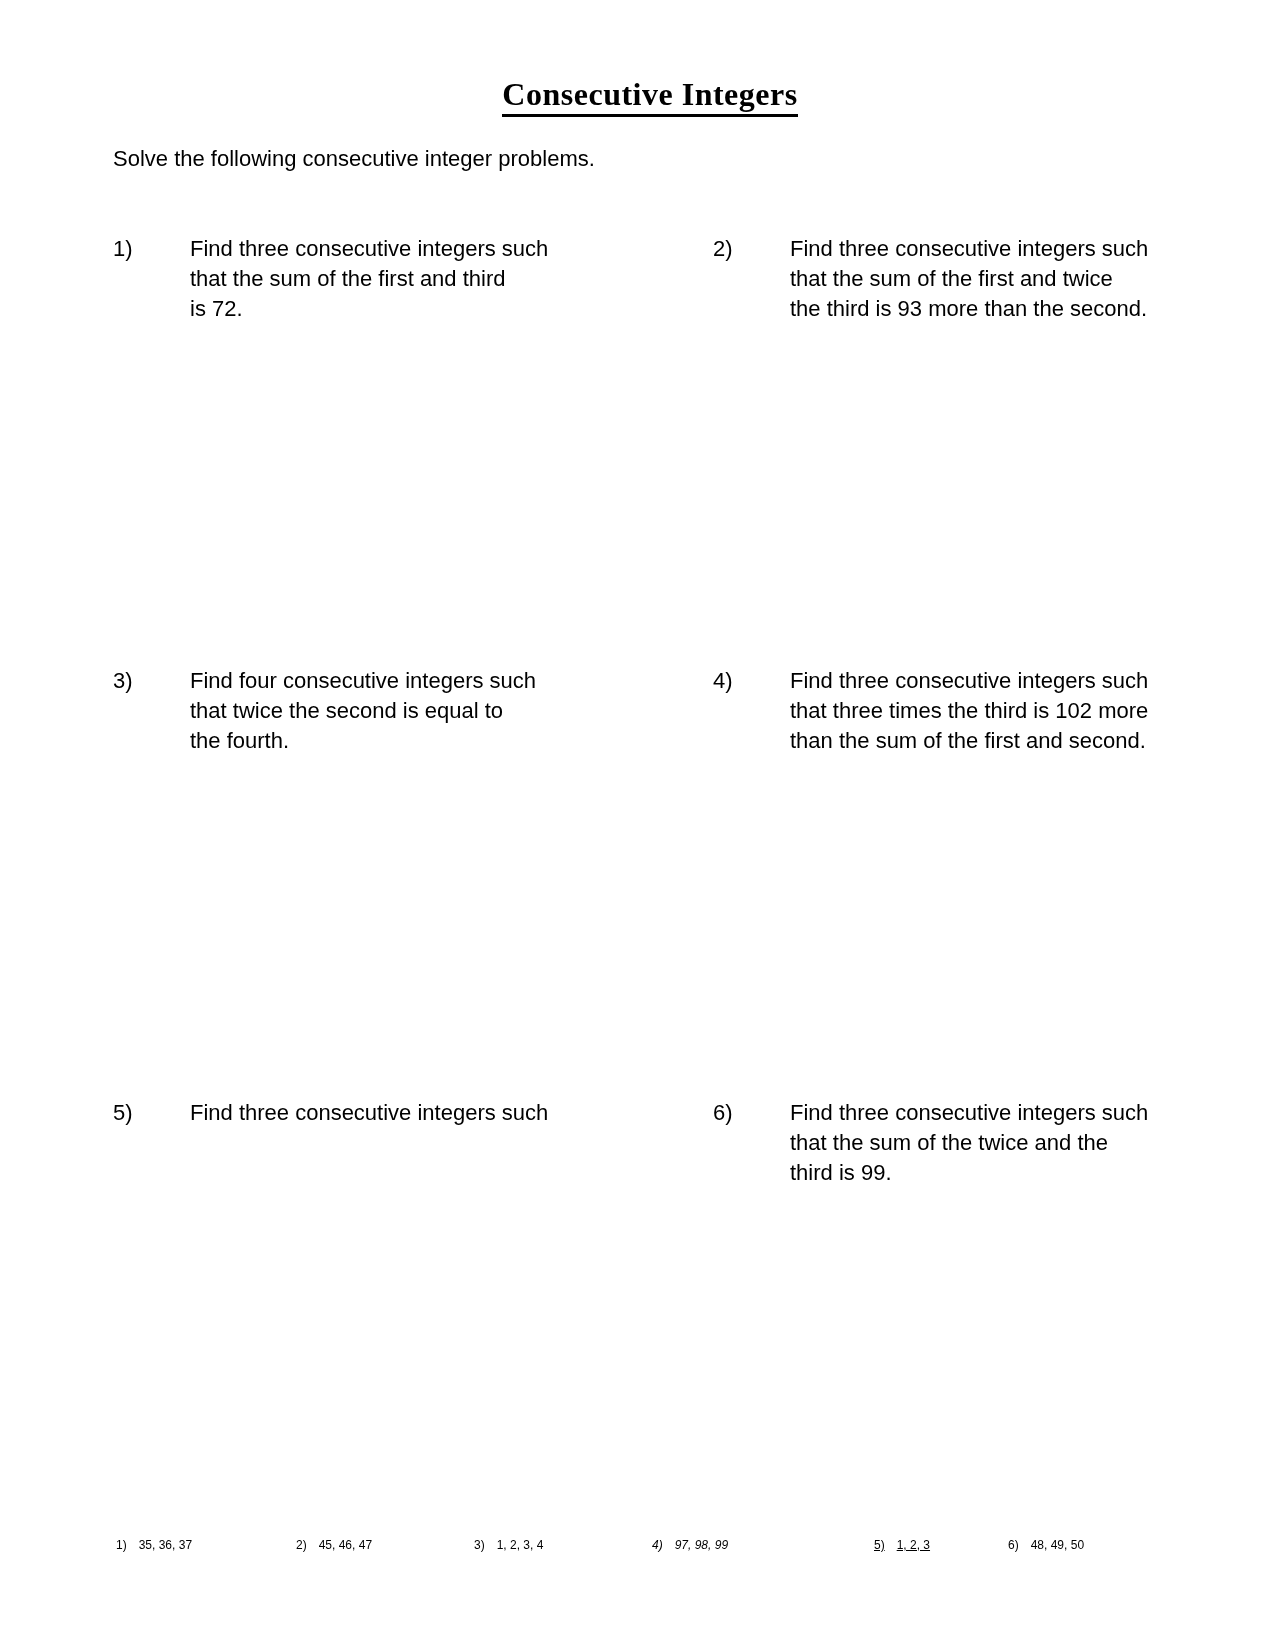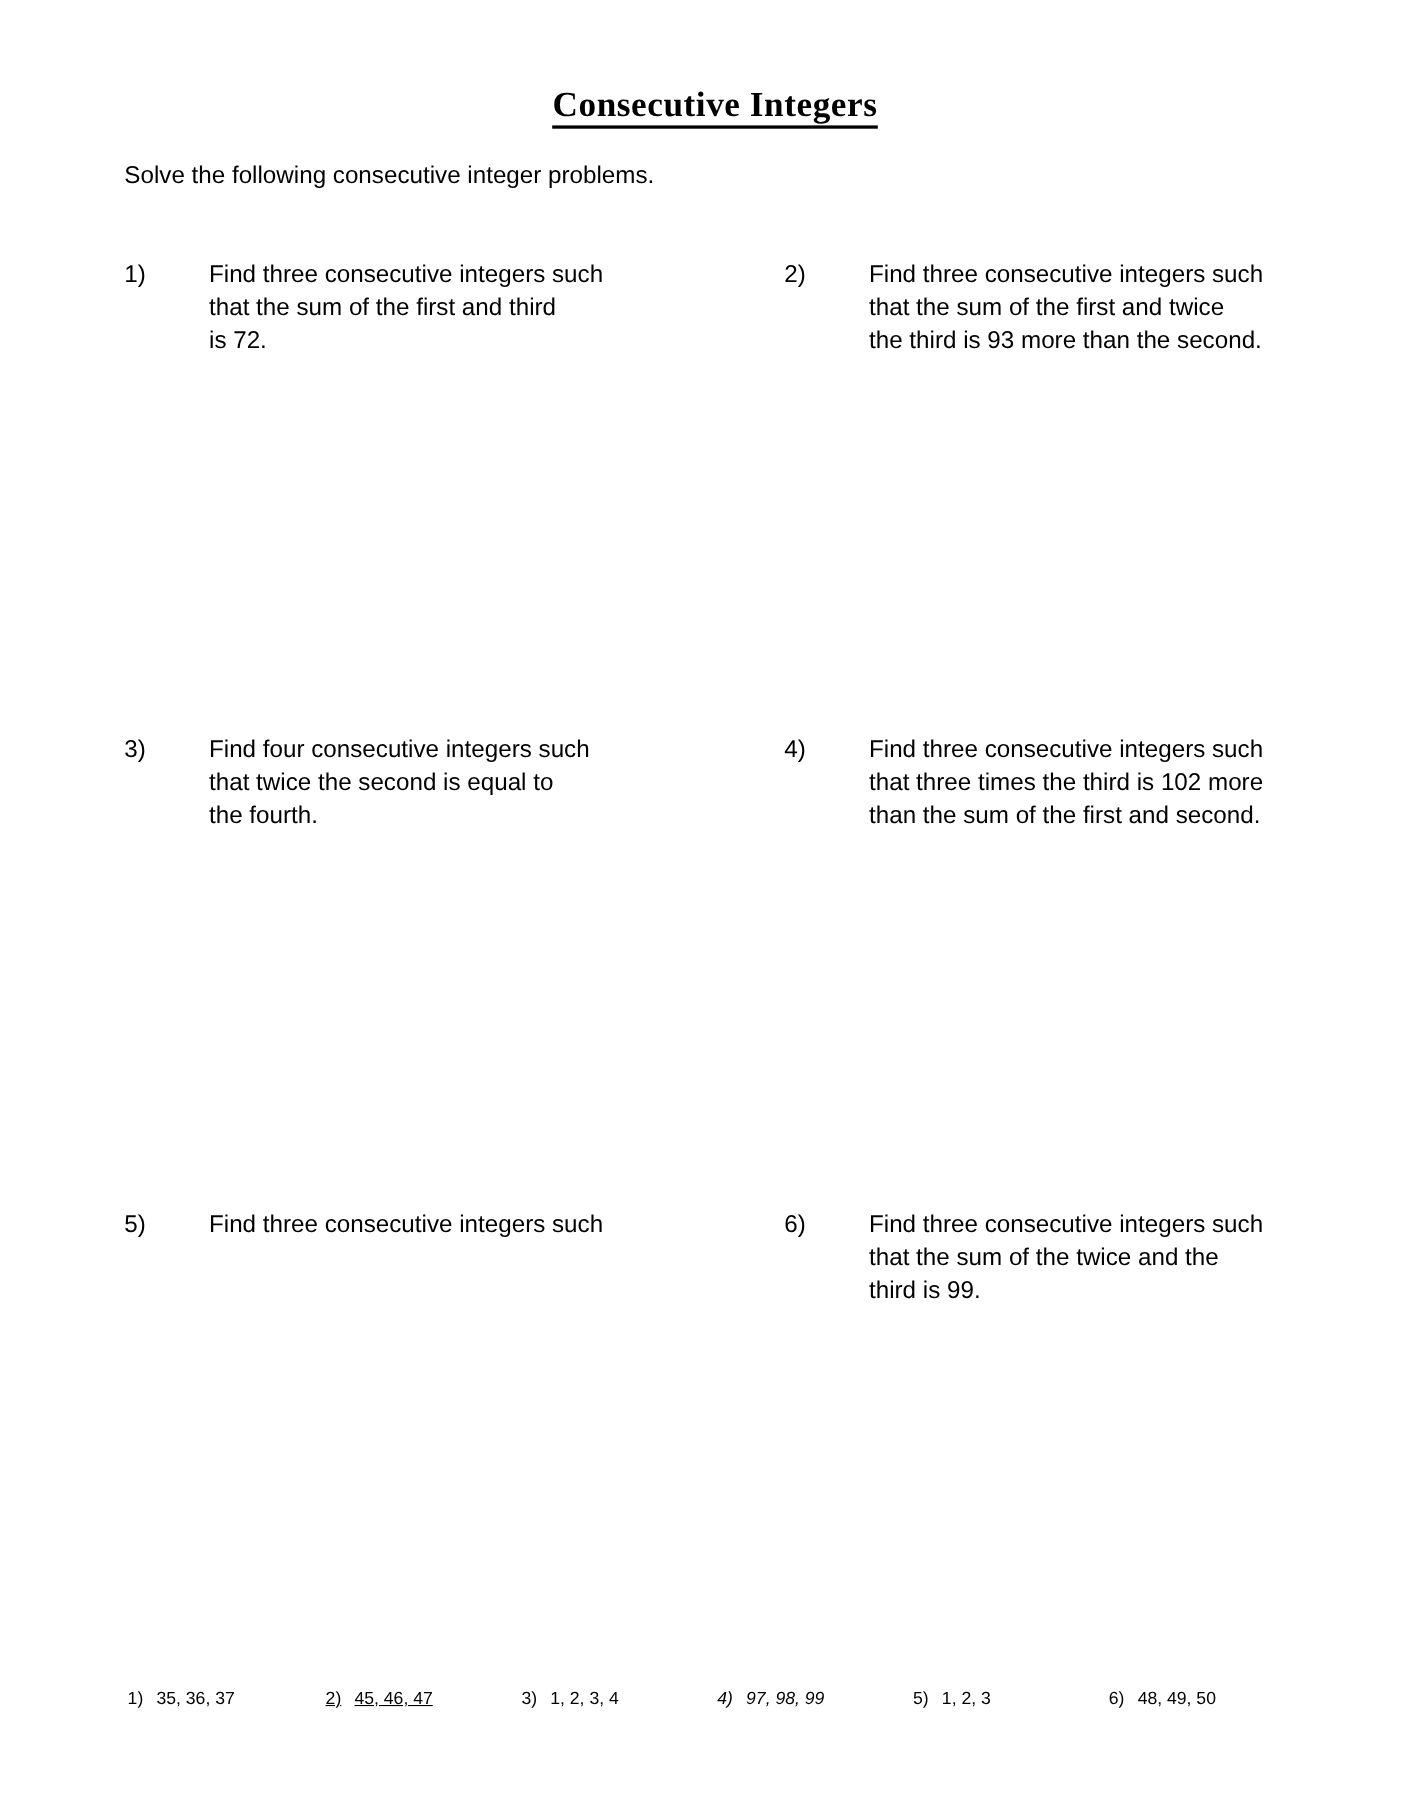--- a/index.html
+++ b/index.html
@@ -53,40 +53,40 @@
     flex: none;
     width: 77px;
   }
   .ptext { flex: none; }
   .answers {
     position: absolute;
     left: 0;
     top: 1532px;
     width: 100%;
     height: 30px;
-    font-size: 16px;
+    font-size: 12px;
     line-height: 26px;
   }
   .answer {
     position: absolute;
     top: 0;
     white-space: nowrap;
   }
   .anum { margin-right: 12px; }
   
   .col1 { left: 113px; }
   .col2 { left: 713px; }
   .row1 { top: 234px; }
   .row2 { top: 666px; }
   .row3 { top: 1098px; }
   .ans1 { left: 116px; }
-  .ans2 { left: 296px; text-decoration: underline; }
+  .ans2 { left: 296px; }
   .ans3 { left: 474px; }
   .ans4 { left: 652px; font-style: italic; }
-  .ans5 { left: 830px; }
+  .ans5 { left: 874px; text-decoration: underline; }
   .ans6 { left: 1008px; }
 </style>
 </head>
 <body>
 
 <div class="page">
 
   <div class="title-wrap">
     <span class="title-text">Consecutive Integers</span>
   </div>

